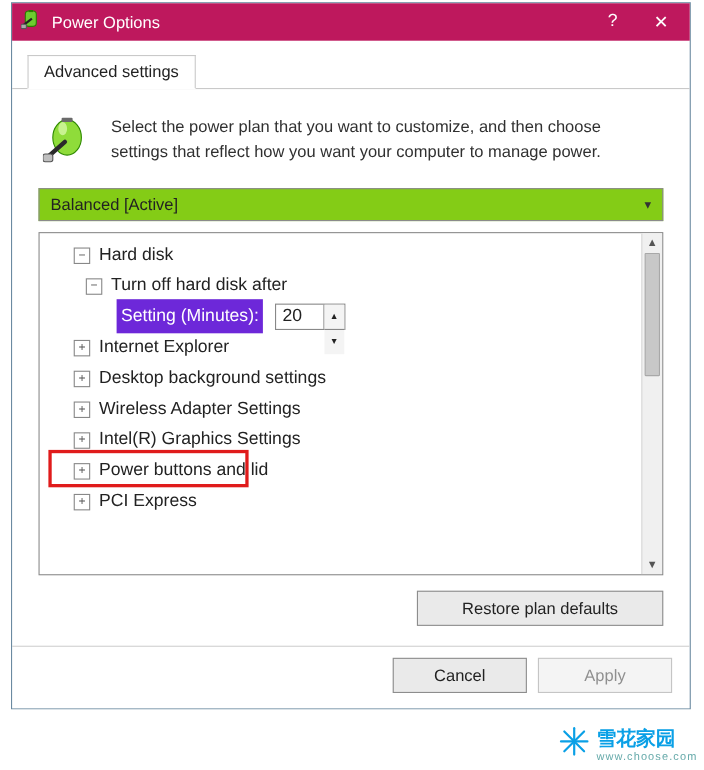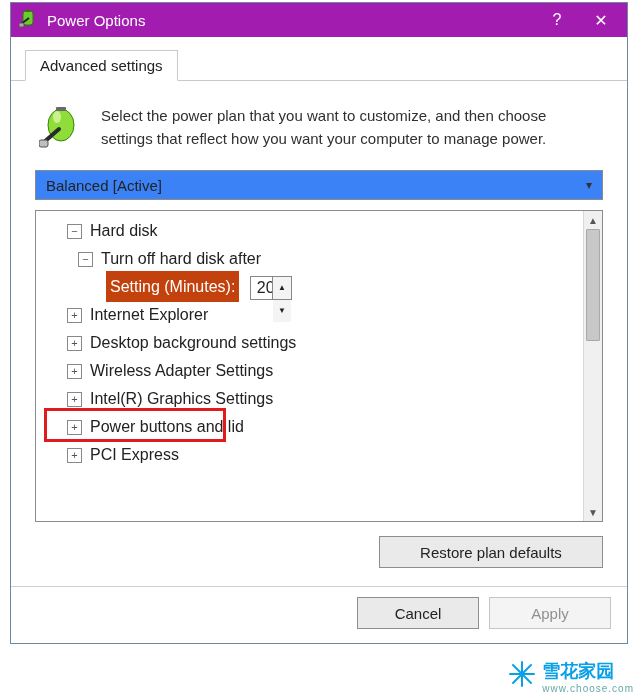--- a/index.html
+++ b/index.html
@@ -1,36 +1,36 @@
 <!DOCTYPE html>
 <html><head>
 <meta charset="utf-8">
 <style>
   html,body{margin:0;padding:0;font-family:"Segoe UI",Tahoma,sans-serif;font-size:15px;color:#222;background:#fff}
   .window{width:616px;margin:2px 0 0 10px;background:#fff;border:1px solid #6b8aa1}
-  .titlebar{height:34px;background:#a21caf;color:#fff;display:flex;align-items:center;padding:0 4px 0 8px}
+  .titlebar{height:34px;background:#be185d;color:#fff;display:flex;align-items:center;padding:0 4px 0 8px}
   .titlebar svg{flex:0 0 auto}
   .title-text{margin-left:8px;flex:1;font-size:15px}
   .title-btn{width:44px;height:34px;display:flex;align-items:center;justify-content:center;color:#fff;font-size:16px}
   .tab-strip{padding:12px 0 0 14px;position:relative;border-bottom:1px solid #c9c9c9}
   .tab{display:inline-block;background:#fff;border:1px solid #c9c9c9;border-bottom:1px solid #fff;padding:6px 14px 6px 14px;font-size:15px;position:relative;top:1px}
   .panel{padding:16px 24px 0 24px}
   .intro{display:flex;gap:18px;margin:8px 4px 18px 4px}
   .intro-text{line-height:1.5;color:#303030}
-  .plan-select{width:100%;height:30px;border:1px solid #8b8b8b;background:#3b82f6;display:flex;align-items:center;padding:0 10px;box-sizing:border-box;justify-content:space-between;margin-bottom:10px}
+  .plan-select{width:100%;height:30px;border:1px solid #8b8b8b;background:#84cc16;display:flex;align-items:center;padding:0 10px;box-sizing:border-box;justify-content:space-between;margin-bottom:10px}
   .plan-select .arrow{font-size:12px;color:#333}
   .tree-wrap{border:1px solid #8b8b8b;height:310px;position:relative;overflow:hidden;background:#fff}
   .tree{position:absolute;left:0;right:18px;top:2px;bottom:0;overflow:hidden;padding:4px 0 0 14px;font-size:16px;line-height:1.75}
   .node{white-space:nowrap}
   .ind1{padding-left:17px}
   .ind2{padding-left:28px}
   .ind3{padding-left:56px}
   .box{display:inline-flex;align-items:center;justify-content:center;width:13px;height:13px;border:1px solid #888;font-size:11px;line-height:1;color:#555;margin-right:8px;vertical-align:1px;background:#fff}
-  .sel{background:#c2410c;color:#fff;padding:7px 4px}
-  .spin{display:inline-block;border:1px solid #888;padding:0 6px 0 6px;margin-left:6px;position:relative;min-width:28px;height:22px;line-height:22px;vertical-align:middle;background:#fff}
+  .sel{background:#6d28d9;color:#fff;padding:7px 4px}
+  .spin{display:inline-block;border:1px solid #888;padding:0 28px 0 6px;margin-left:6px;position:relative;min-width:28px;height:22px;line-height:22px;vertical-align:middle;background:#fff}
   .spin .btns{position:absolute;right:0;top:0;bottom:0;width:18px;border-left:1px solid #888;display:flex;flex-direction:column}
   .spin .btns div{flex:1;display:flex;align-items:center;justify-content:center;font-size:8px;border-bottom:1px solid #888;background:#f4f4f4}
   .spin .btns div:last-child{border-bottom:none}
   .hl{position:absolute;border:3px solid #e01b1b;pointer-events:none}
   .scroll{position:absolute;right:0;top:0;bottom:0;width:18px;background:#f0f0f0;border-left:1px solid #d8d8d8}
   .scroll .ar{height:18px;display:flex;align-items:center;justify-content:center;font-size:10px;color:#555}
   .scroll .thumb{position:absolute;left:2px;right:2px;top:18px;height:110px;background:#c8c8c8;border:1px solid #a8a8a8;border-radius:1px}
   .restore-row{display:flex;justify-content:flex-end;margin:14px 0 18px 0}
   .btn{min-width:88px;height:30px;padding:0 16px;border:1px solid #8d8d8d;background:#eaeaea;font-size:15px;display:inline-flex;align-items:center;justify-content:center}
   .btn.primary{border-color:#0a64c7;box-shadow:inset 0 0 0 1px rgba(10,100,199,.35)}

